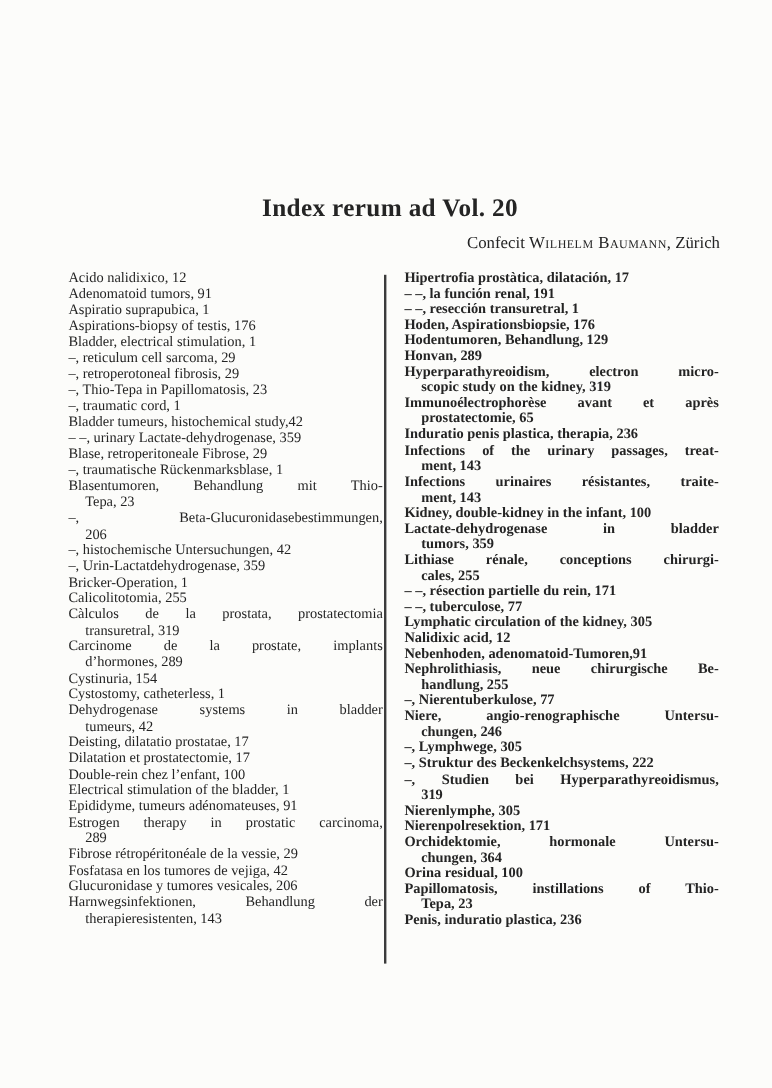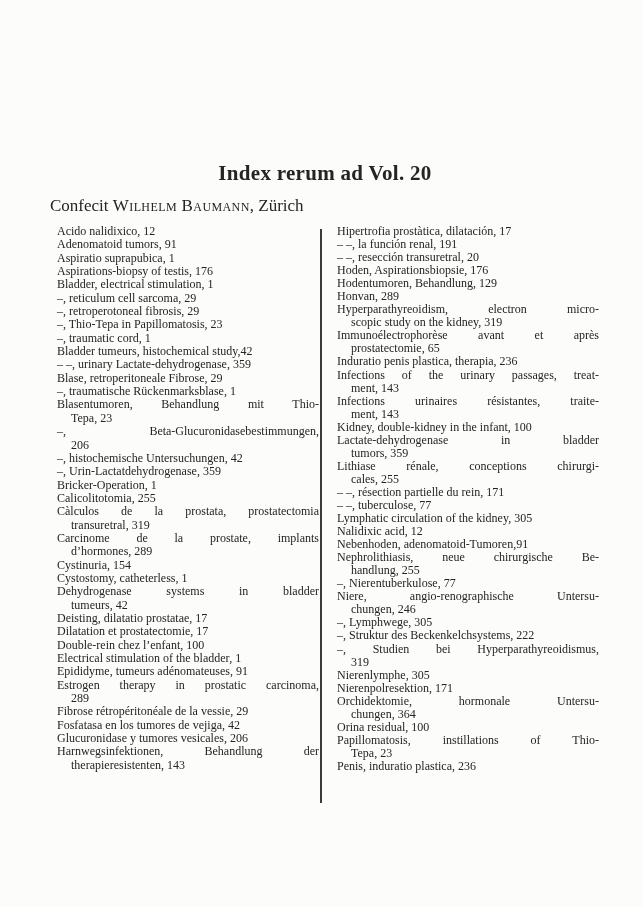--- a/index.html
+++ b/index.html
@@ -25,34 +25,34 @@
     text-align: center;
     font-size: 21px;
     font-weight: bold;
     letter-spacing: 0.3px;
   }
   .subtitle {
     position: absolute;
     top: 196px;
     left: 50px;
     width: 550px;
-    text-align: left;
-    font-size: 17px;
+    text-align: right;
+    font-size: 14px;
   }
   .subtitle .smallcaps {
     font-variant: small-caps;
     letter-spacing: 0.4px;
   }
   .col {
     position: absolute;
     top: 225px;
     width: 262px;
   }
   .col-left  { left: 57px; }
-  .col-right { left: 337px; }
+  .col-right { left: 337px; font-weight: bold; }
   .divider {
     position: absolute;
     left: 320px;
     top: 229px;
     width: 1.5px;
     height: 574px;
     background: #3b3b3b;
   }
   .entry { margin: 0; }
   .line {
@@ -196,21 +196,21 @@
     </div>
 
   <div class="col col-right">
       <div class="entry">
         <div class="line">Hipertrofia prostàtica, dilatación, 17</div>
       </div>
       <div class="entry">
         <div class="line">– –, la función renal, 191</div>
       </div>
       <div class="entry">
-        <div class="line">– –, resección transuretral, 20</div>
+        <div class="line">– –, resección transuretral, 1</div>
       </div>
       <div class="entry">
         <div class="line">Hoden, Aspirationsbiopsie, 176</div>
       </div>
       <div class="entry">
         <div class="line">Hodentumoren, Behandlung, 129</div>
       </div>
       <div class="entry">
         <div class="line">Honvan, 289</div>
       </div>

